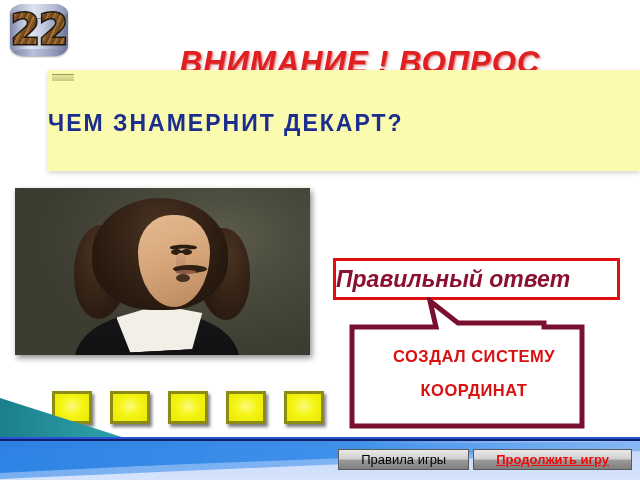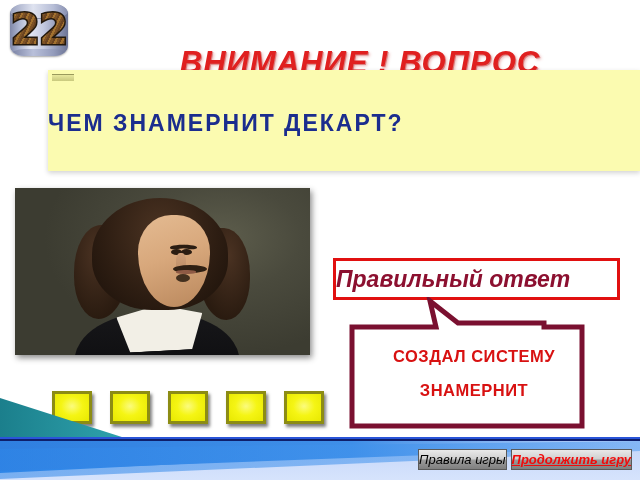--- a/index.html
+++ b/index.html
@@ -203,27 +203,26 @@
   }
   .f-blueband{
     position:absolute;left:0;top:0;width:640px;height:43px;
     background:linear-gradient(90deg,#2f7fe0 0%,#3f8fe8 55%,#c9d9fb 100%);
     clip-path:polygon(0 2px,100% 2px,100% 8px,0 32px);
   }
 
   
   .btns{position:absolute;right:8px;top:449px;display:flex;gap:4px;}
   .btn{
-    height:21px;padding:0 0;display:flex;align-items:center;justify-content:center;
+    height:21px;padding:0 22px;display:flex;align-items:center;justify-content:center;
     font-size:13px;box-sizing:border-box;
     background:linear-gradient(180deg,#e9e9e9 0%,#cfcfcf 48%,#9b9b9b 52%,#7f7f7f 100%);
     border:1px solid #5a5a5a;
     color:#000;white-space:nowrap;
     font-family:"Liberation Sans", sans-serif;
-    font-style:italic;
   }
   .btn.primary{color:#f00b0b;font-weight:bold;text-decoration:underline;}
 </style>
 </head>
 <body>
 
 <div class="slide">
 
   <div class="badge">
     <div class="badge-num-stroke">22</div>
@@ -259,21 +258,21 @@
   <div class="ansbanner">
     <span>Правильный ответ</span>
   </div>
 
   <div class="callout">
     <svg width="238" height="133" viewBox="0 0 238 133">
       <path d="M4 30 L88 30 L82 4 L110 26 L196 26 L196 30 L234 30 L234 129 L4 129 Z" fill="#ffffff" stroke="#7a1030" stroke-width="5" stroke-linejoin="miter"></path>
     </svg>
     <div class="calltext">
       <span>СОЗДАЛ  СИСТЕМУ</span>
-      <span class="l2">ЗНАМЕРНИТ</span>
+      <span class="l2">КООРДИНАТ</span>
     </div>
   </div>
 
   <div class="cards">
     <div class="card" style="left:0px;top:0px"></div>
     <div class="card" style="left:58px;top:0px"></div>
     <div class="card" style="left:116px;top:0px"></div>
     <div class="card" style="left:174px;top:0px"></div>
     <div class="card" style="left:232px;top:0px"></div>
   </div>

